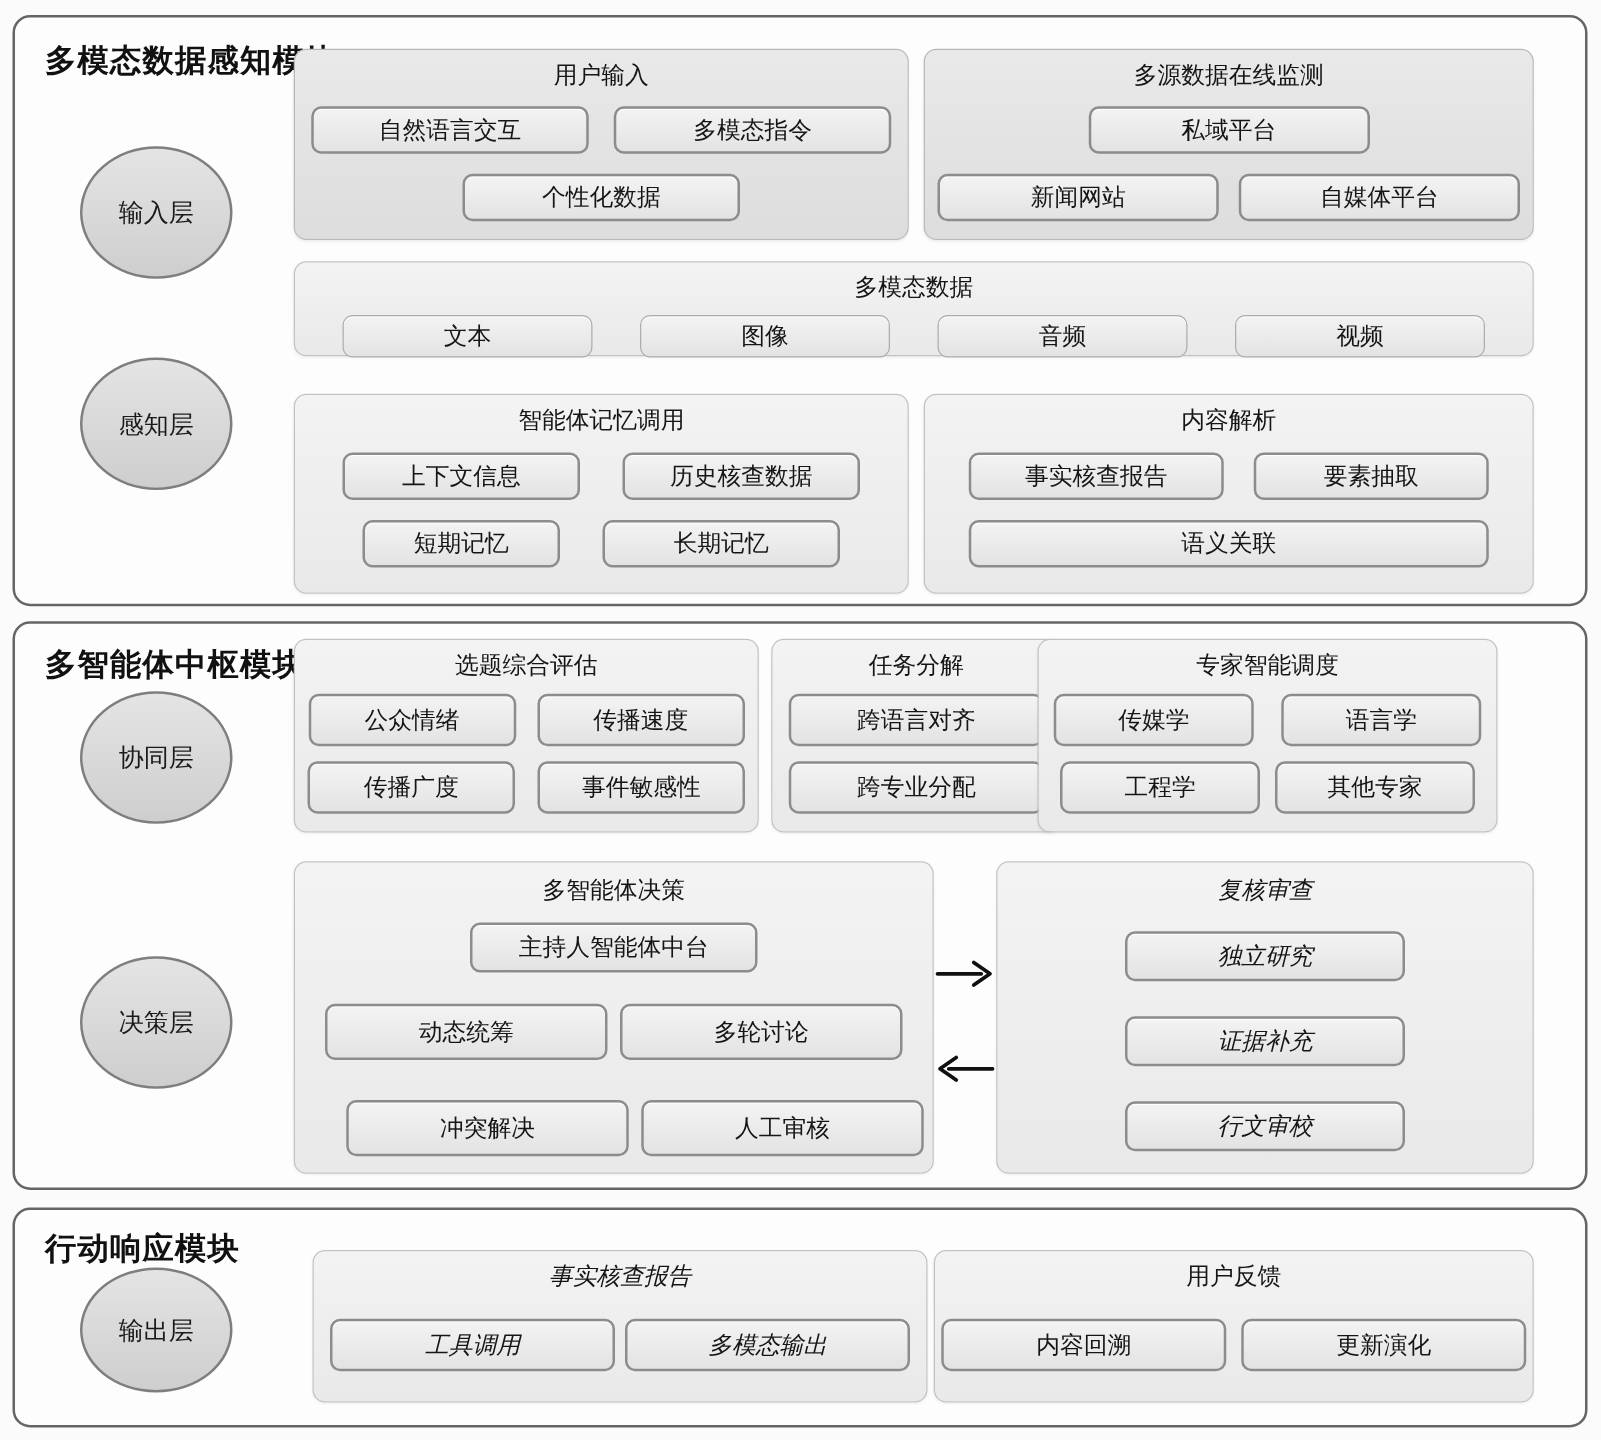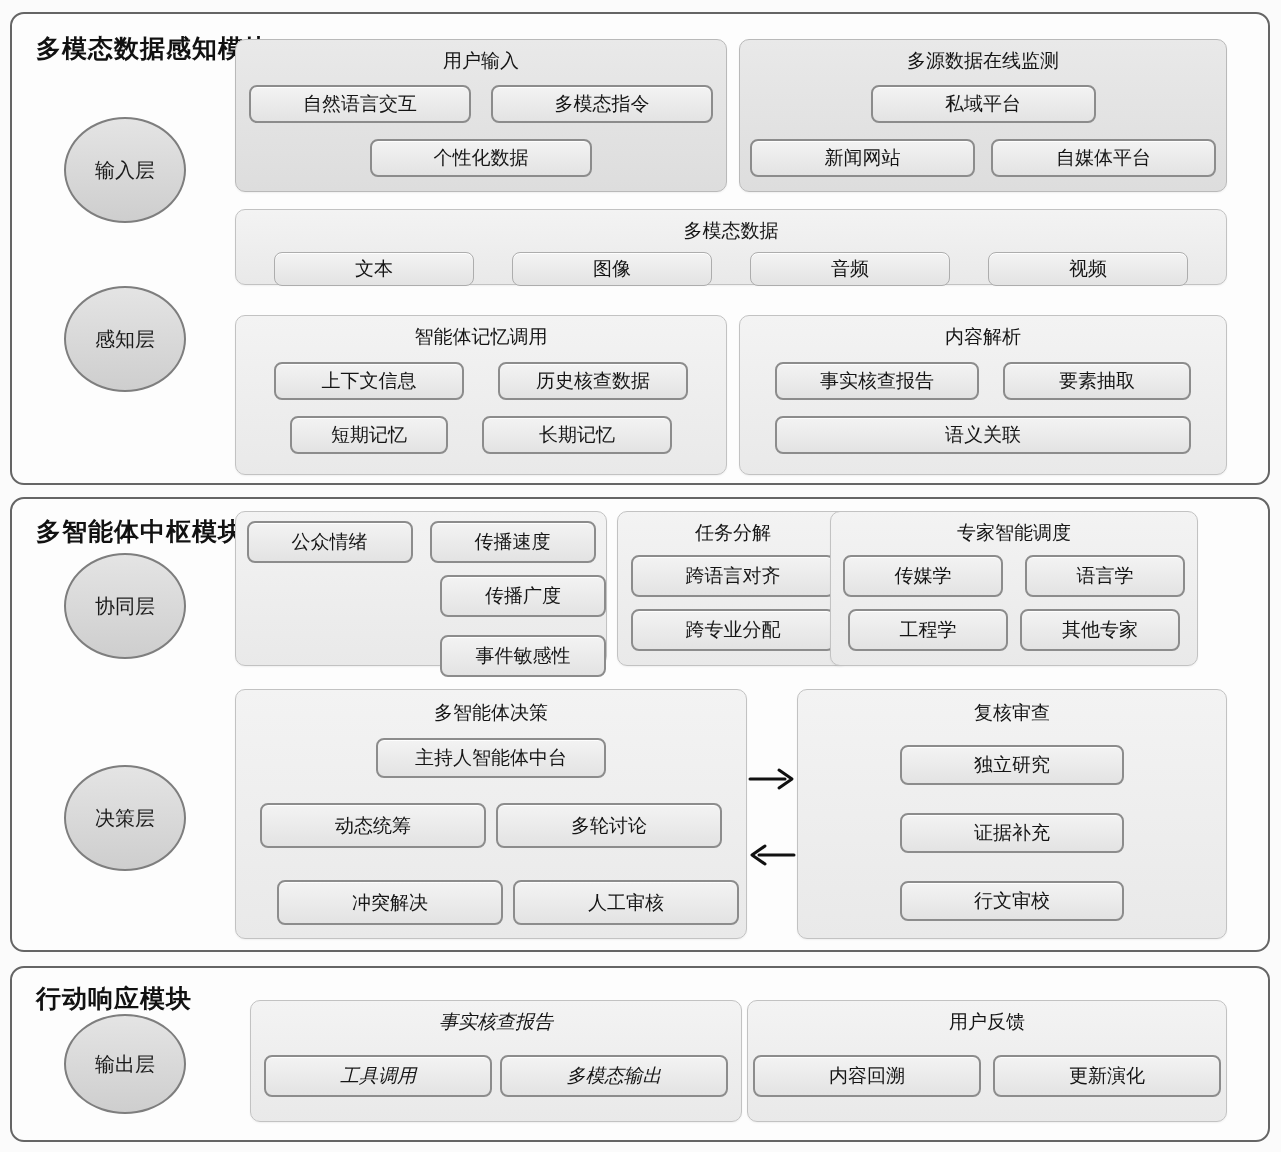--- a/index.html
+++ b/index.html
@@ -152,25 +152,26 @@
   <div class="mtitle" style="left:24px;top:16px;">多智能体中枢模块</div>
 
   <div class="circle" style="left:52px;top:54px;">
     <span>协同层</span>
   </div>
   <div class="circle" style="left:52px;top:266px;">
     <span>决策层</span>
   </div>
 
   <div class="group" style="left:223px;top:12px;width:372px;height:155px;">
+    <div class="gtitle">选题综合评估</div>
     <div class="row" style="gap:17px;margin-top:9px;">
       <div class="btn" style="width:166px;height:42px;">公众情绪</div>
       <div class="btn" style="width:166px;height:42px;">传播速度</div>
     </div>
-    <div class="row" style="gap:18px;margin-top:12px;flex-direction:column;">
+    <div class="row" style="gap:18px;margin-top:12px;">
       <div class="btn" style="width:166px;height:42px;">传播广度</div>
       <div class="btn" style="width:166px;height:42px;">事件敏感性</div>
     </div>
   </div>
 
   <div class="group" style="left:605px;top:12px;width:232px;height:155px;">
     <div class="gtitle">任务分解</div>
     <div class="row" style="margin-top:9px;">
       <div class="btn" style="width:204px;height:42px;">跨语言对齐</div>
     </div>
@@ -210,21 +211,21 @@
     <g>
       <line x1="3" y1="90" x2="38" y2="90"></line>
       <polyline points="32,81 45,90 32,99"></polyline>
     </g>
     <g>
       <line x1="47" y1="166" x2="12" y2="166"></line>
       <polyline points="18,157 5,166 18,175"></polyline>
     </g>
   </svg>
 
-  <div class="group" style="left:785px;top:190px;width:430px;height:250px;">
+  <div class="group" style="left:785px;top:190px;width:430px;height:250px;font-style:italic;">
     <div class="gtitle" style="margin-top:10px;">复核审查</div>
     <div class="row" style="margin-top:19px;">
       <div class="btn" style="width:224px;height:40px;">独立研究</div>
     </div>
     <div class="row" style="margin-top:28px;">
       <div class="btn" style="width:224px;height:40px;">证据补充</div>
     </div>
     <div class="row" style="margin-top:28px;">
       <div class="btn" style="width:224px;height:40px;">行文审校</div>
     </div>

